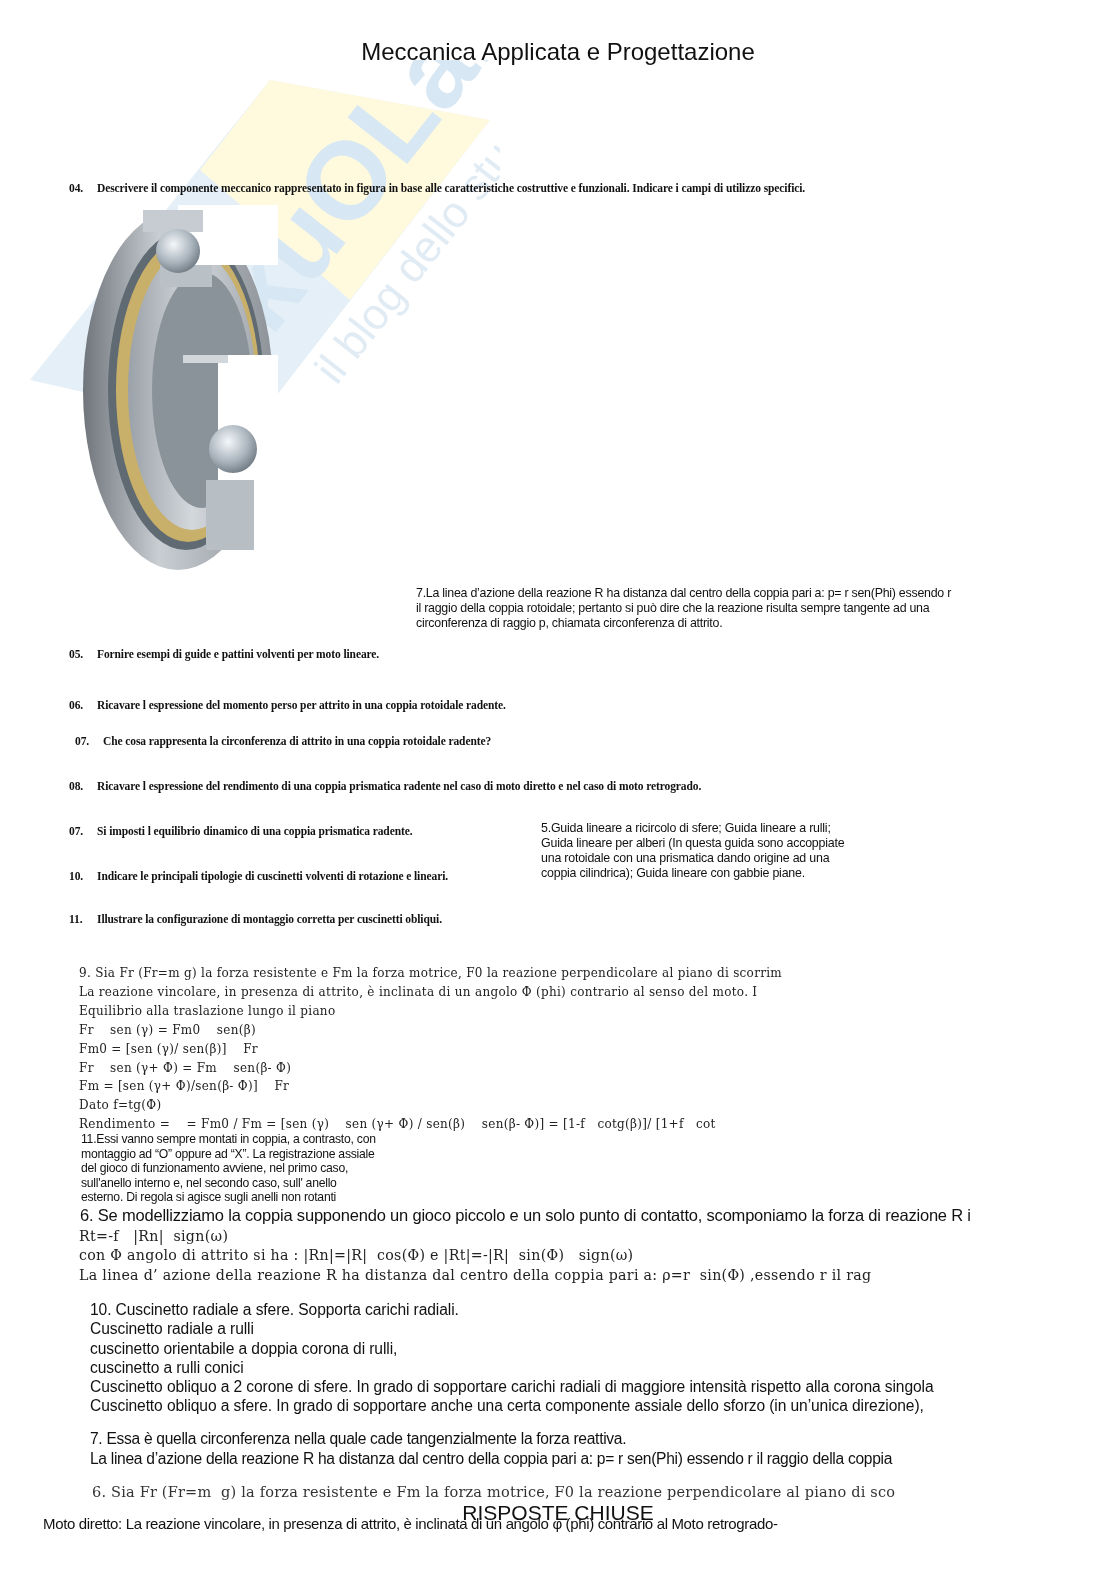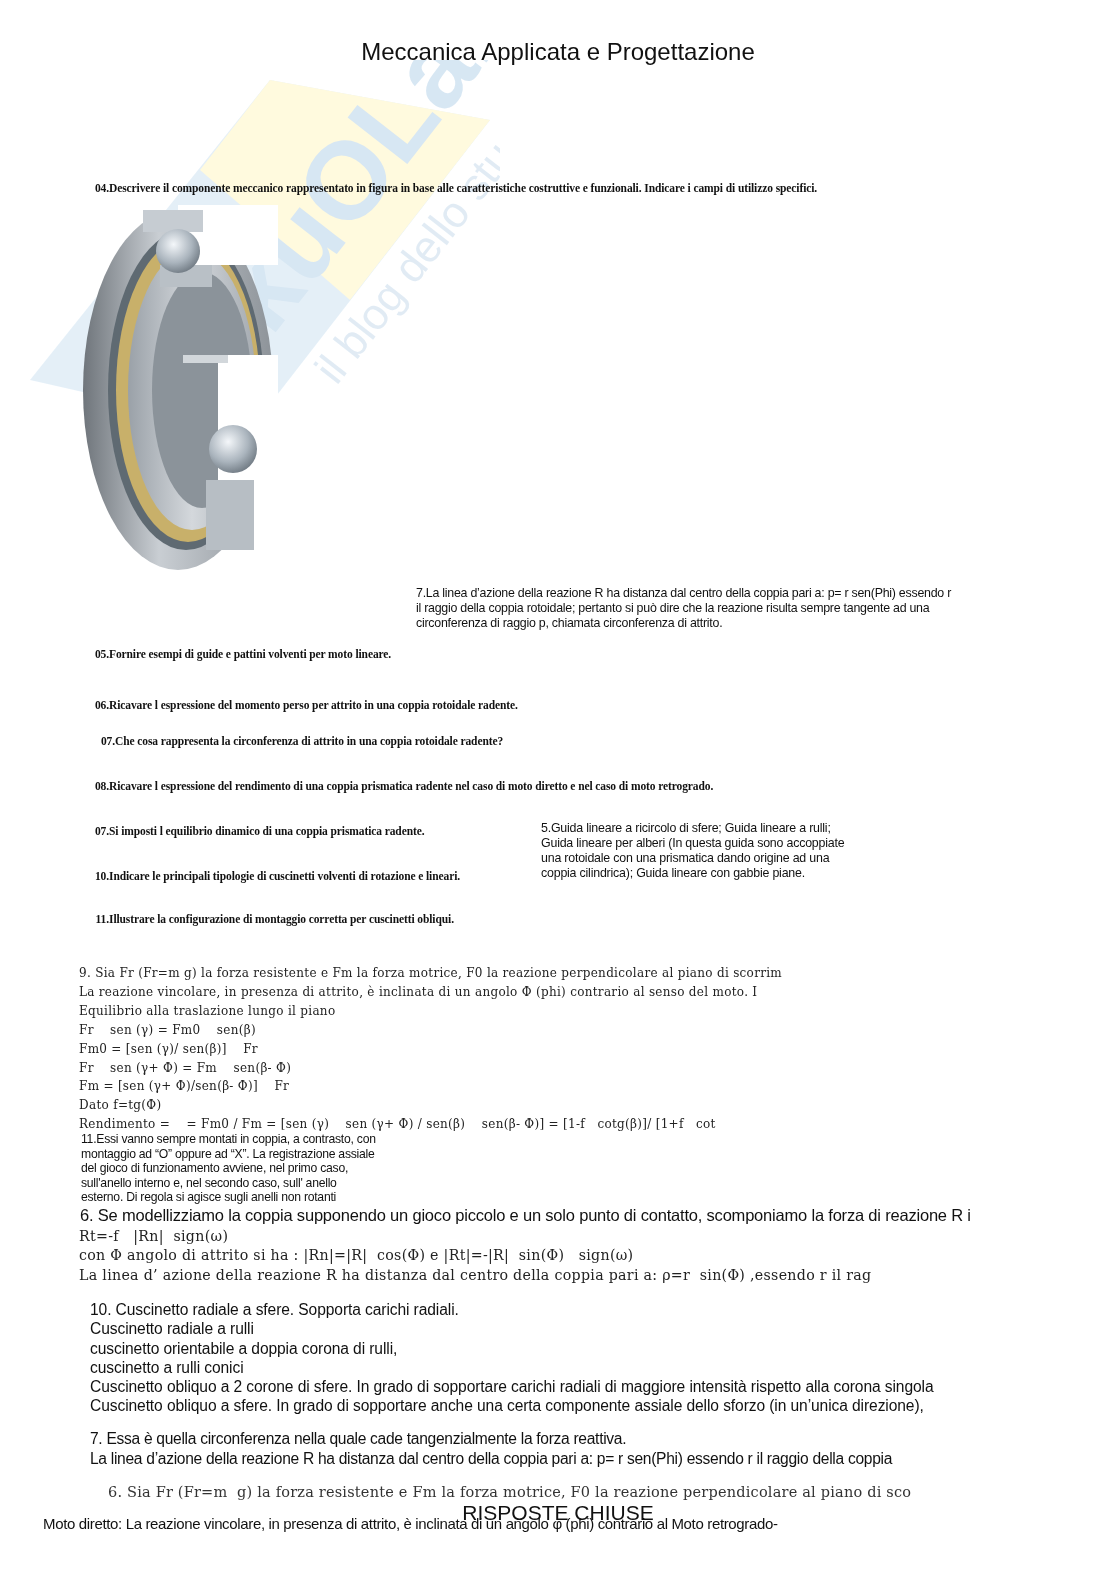--- a/index.html
+++ b/index.html
@@ -6,37 +6,37 @@
     body { width: 1116px; height: 1579px; position: relative; overflow: hidden; }
     .page { position: absolute; left: 0; top: 0; width: 1116px; height: 1579px; overflow: hidden; background: #fff; }
 
     .watermark { position: absolute; left: 20px; top: 60px; width: 480px; height: 380px; pointer-events: none; }
 
     .title { position: absolute; left: 0; width: 1116px; top: 38px; text-align: center;
       font-family: "Liberation Sans", sans-serif; font-size: 24px; color: #111; }
 
     .q { position: absolute; left: 69px; font-family: "Liberation Serif", serif; font-weight: bold;
       font-size: 11.5px; color: #111; white-space: nowrap; letter-spacing: -0.1px; }
-    .q .num { display: inline-block; width: 40px; text-align: right; }
+    .q .num { display: inline-block; width: 28px; }
 
     .bearing { position: absolute; left: 78px; top: 205px; width: 200px; height: 370px; }
 
     .ans-sans { position: absolute; font-family: "Liberation Sans", sans-serif; color: #111; white-space: nowrap; }
     .ans-mono { position: absolute; font-family: "DejaVu Serif", serif; color: #222; white-space: nowrap; }
 
     .a7top { left: 416px; top: 586px; font-size: 12.4px; line-height: 15px; letter-spacing: -0.25px; }
     .a5 { left: 541px; top: 821px; font-size: 12.4px; line-height: 15px; letter-spacing: -0.2px; }
 
     .a9 { left: 79px; top: 964px; font-size: 12px; line-height: 18.9px; letter-spacing: 0.3px; }
     .a11 { left: 81px; top: 1132px; font-size: 12.2px; line-height: 14.6px; letter-spacing: -0.25px; }
     .a6head { left: 80px; top: 1206px; font-size: 16.5px; letter-spacing: -0.2px; }
     .a6 { left: 79px; top: 1227px; font-size: 14.2px; line-height: 19.3px; letter-spacing: 0.3px; }
     .a10 { left: 90px; top: 1300px; font-size: 15.6px; line-height: 19.3px; letter-spacing: -0.1px; }
     .a7b { left: 90px; top: 1429px; font-size: 15.6px; line-height: 19.5px; letter-spacing: -0.3px; }
-    .a6b { left: 108px; top: 1484px; font-size: 14.5px; letter-spacing: 0.2px; color: #333; }
+    .a6b { left: 92px; top: 1484px; font-size: 14.5px; letter-spacing: 0.2px; color: #333; }
     .closed { position: absolute; left: 0; width: 1116px; text-align: center; top: 1501px;
       font-family: "Liberation Sans", sans-serif; font-size: 21px; color: #111; }
     .moto { left: 43px; top: 1515px; font-size: 15px; letter-spacing: -0.35px; }
     .line { display: block; }
   </style>
 </head>
 <body>
 
 <div class="page">
 

